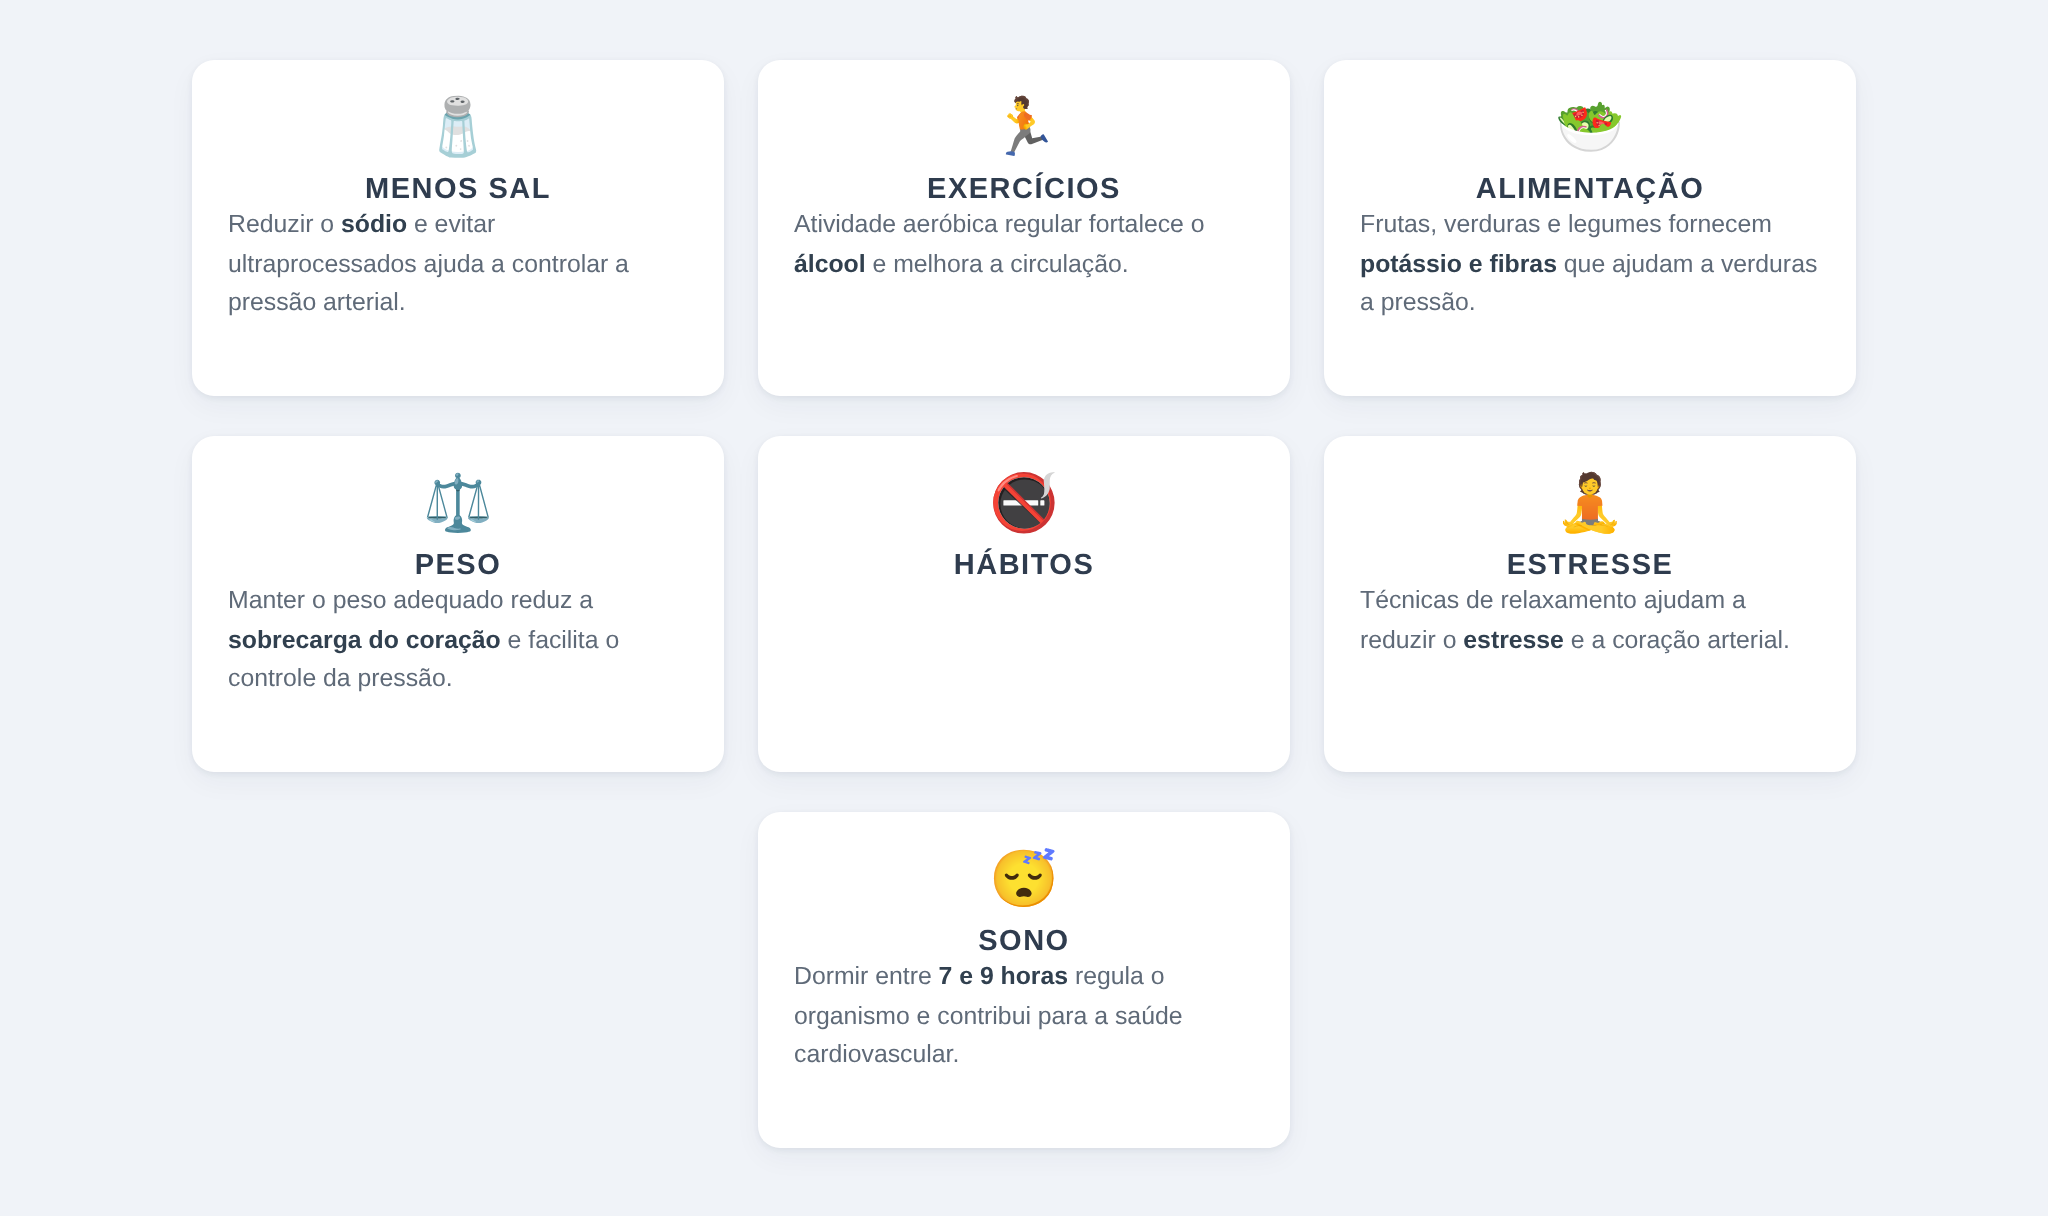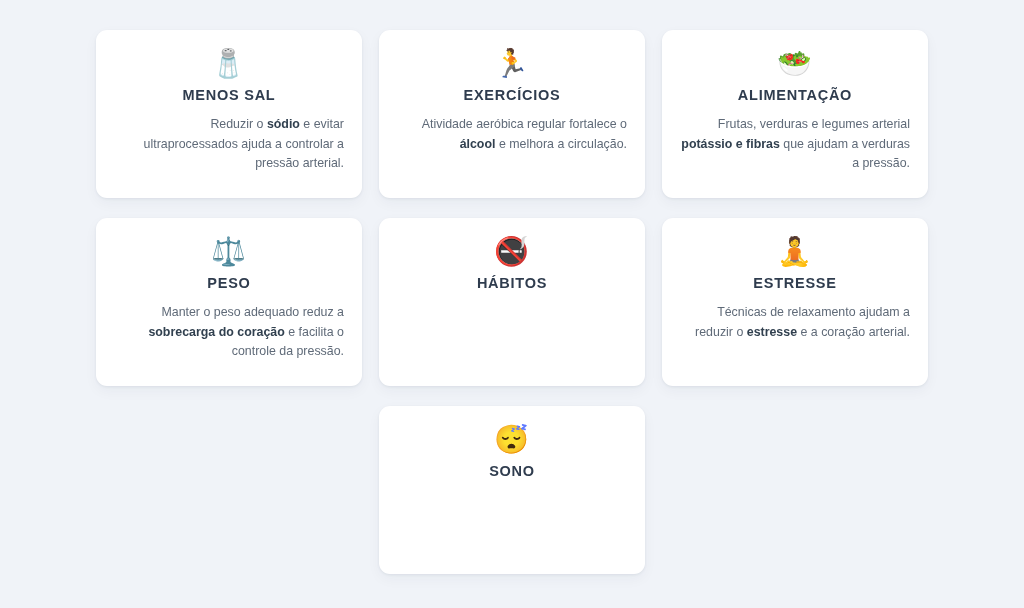--- a/index.html
+++ b/index.html
@@ -68,25 +68,25 @@
     font-size: 14.5px;
     font-weight: bold;
     letter-spacing: 0.75px;
     color: #2f3c4e;
     text-align: center;
     text-transform: uppercase;
     white-space: nowrap;
   }
 
   .card-text {
-    margin-top: 12px;
+    margin-top: 0;
     font-size: 12.4px;
     line-height: 19.5px;
     color: #5f6a78;
-    text-align: right;
+    text-align: left;
     max-width: 232px;
   }
 
   .card-text b {
     color: #31404f;
     font-weight: bold;
   }
 </style>
 </head>
 <body>
@@ -99,34 +99,35 @@
         <div class="card-text"><span>Reduzir o </span><b>sódio</b><span> e evitar ultraprocessados ajuda a controlar a pressão arterial.</span></div>
       </div>
       <div class="card">
         <div class="card-icon">🏃</div>
         <div class="card-title">EXERCÍCIOS</div>
         <div class="card-text"><span>Atividade aeróbica regular fortalece o </span><b>álcool</b><span> e melhora a circulação.</span></div>
       </div>
       <div class="card">
         <div class="card-icon">🥗</div>
         <div class="card-title">ALIMENTAÇÃO</div>
-        <div class="card-text"><span>Frutas, verduras e legumes arterial </span><b>potássio e fibras</b><span> que ajudam a verduras a pressão.</span></div>
+        <div class="card-text"><span>Frutas, verduras e legumes fornecem </span><b>potássio e fibras</b><span> que ajudam a verduras a pressão.</span></div>
       </div>
       <div class="card">
         <div class="card-icon">⚖️</div>
         <div class="card-title">PESO</div>
         <div class="card-text"><span>Manter o peso adequado reduz a </span><b>sobrecarga do coração</b><span> e facilita o controle da pressão.</span></div>
       </div>
       <div class="card">
         <div class="card-icon">🚭</div>
         <div class="card-title">HÁBITOS</div>
       </div>
       <div class="card">
         <div class="card-icon">🧘</div>
         <div class="card-title">ESTRESSE</div>
         <div class="card-text"><span>Técnicas de relaxamento ajudam a reduzir o </span><b>estresse</b><span> e a coração arterial.</span></div>
       </div>
       <div class="card card-centered">
         <div class="card-icon">😴</div>
         <div class="card-title">SONO</div>
+        <div class="card-text"><span>Dormir entre </span><b>7 e 9 horas</b><span> regula o organismo e contribui para a saúde cardiovascular.</span></div>
       </div>
     </div>
 </div>
 
 </body></html>

